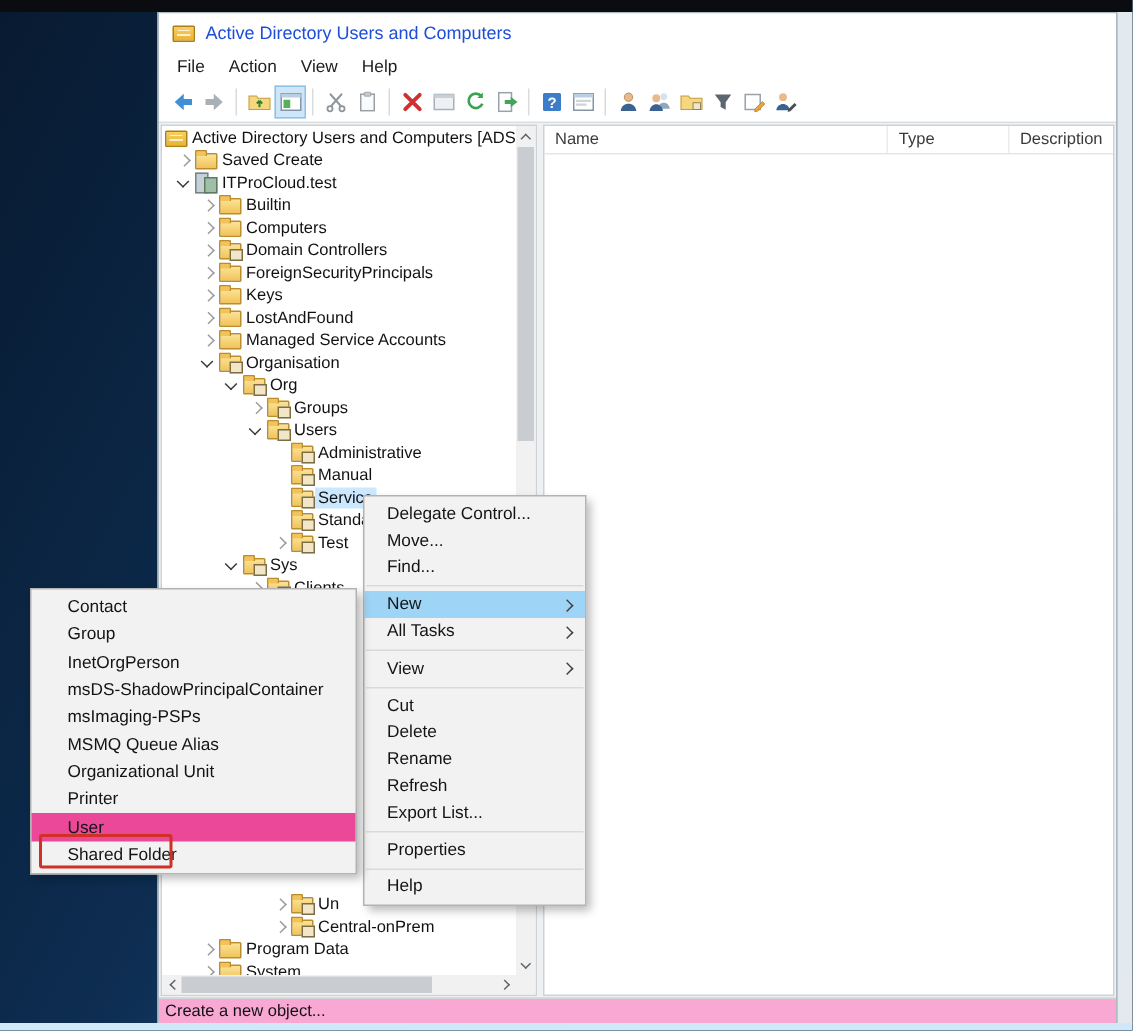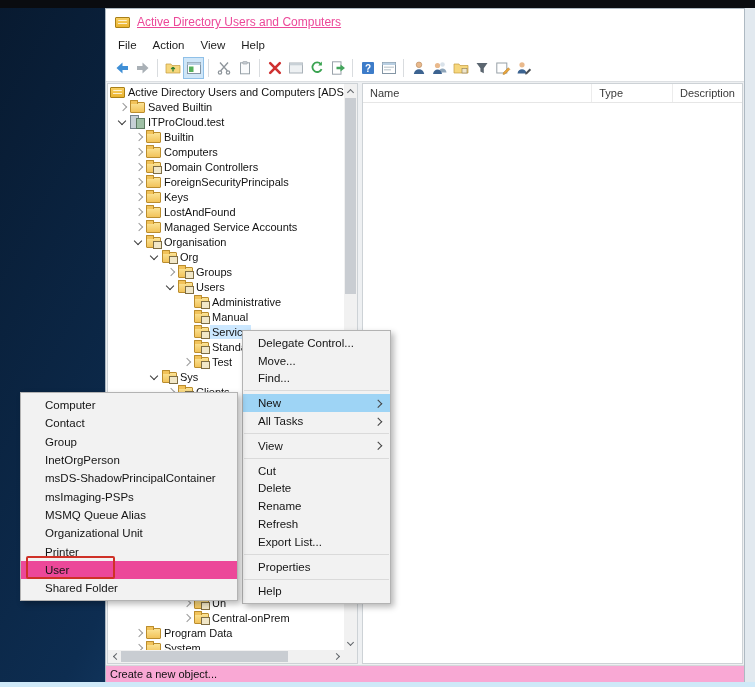--- a/index.html
+++ b/index.html
@@ -9,21 +9,21 @@
   .desktop { position:absolute; inset:0;
     background:linear-gradient(118deg,#081a30 0%,#0d2d51 38%,#17426f 52%,#0c2949 72%,#071b33 100%); }
   .topstrip { position:absolute; left:0; top:0; width:755px; height:8px; background:#0a0c10; }
   .rightstrip { position:absolute; left:745px; top:8px; width:10px; height:675px; background:#e2e9ef; }
   .bottomstrip { position:absolute; left:0; top:682px; width:755px; height:5px; background:#cfe9f8; }
 
   .win { position:absolute; left:105px; top:8px; width:640px; height:675px; background:#fff;
     border:1px solid #aeb9c2; }
 
   .titlebar { height:26px; display:flex; align-items:center; gap:7px; padding-left:9px; background:#fff; }
-  .title { font-size:12px; color:#ec4899;text-decoration:underline; }
+  .title { font-size:12px; color:#1d4ed8; }
 
   .menubar { height:19px; display:flex; align-items:center; padding-left:4px; background:#fff;
     font-size:11.5px; color:#1c1c1c; }
   .mitem { padding:2px 8px; }
 
   .toolbar { height:28px; display:flex; align-items:center; padding-left:5px; border-bottom:1px solid #dcdfe2; background:#fff; }
   .tb { width:21px; height:22px; display:flex; align-items:center; justify-content:center; border:1px solid transparent; flex:none; }
   .tb.pressed { background:#cfe6f8; border-color:#8fc0e8; }
   .tb svg { width:16px; height:16px; }
   .tsep { width:1px; height:18px; background:#d9dcdf; margin:0 4px; flex:none; }
@@ -243,21 +243,21 @@
 
     <div class="left-pane">
       <div class="tree">
         <div class="trow l0" style="top:0">
             <span class="ti rootic"></span>
             <span class="lbl">Active Directory Users and Computers [ADS01.ITP</span>
           </div>
         <div class="trow l1" style="top:15px">
             <span class="exp c"></span>
             <span class="ti"></span>
-            <span class="lbl">Saved Builtin</span>
+            <span class="lbl">Saved Create</span>
           </div>
         <div class="trow l1" style="top:30px">
             <span class="exp e"></span>
             <span class="ti dom"></span>
             <span class="lbl">ITProCloud.test</span>
           </div>
         <div class="trow l2" style="top:45px">
             <span class="exp c"></span>
             <span class="ti"></span>
             <span class="lbl">Builtin</span>
@@ -412,21 +412,20 @@
   <div class="cmi">Rename</div>
   <div class="cmi">Refresh</div>
   <div class="cmi">Export List...</div>
   <div class="msep"></div>
   <div class="cmi">Properties</div>
   <div class="msep"></div>
   <div class="cmi">Help</div>
 </div>
 
 <div class="smenu">
-  <div class="smi">Computer</div>
   <div class="smi">Contact</div>
   <div class="smi">Group</div>
   <div class="smi">InetOrgPerson</div>
   <div class="smi">msDS-ShadowPrincipalContainer</div>
   <div class="smi">msImaging-PSPs</div>
   <div class="smi">MSMQ Queue Alias</div>
   <div class="smi">Organizational Unit</div>
   <div class="smi">Printer</div>
   <div class="smi hl">User</div>
   <div class="smi">Shared Folder</div>

